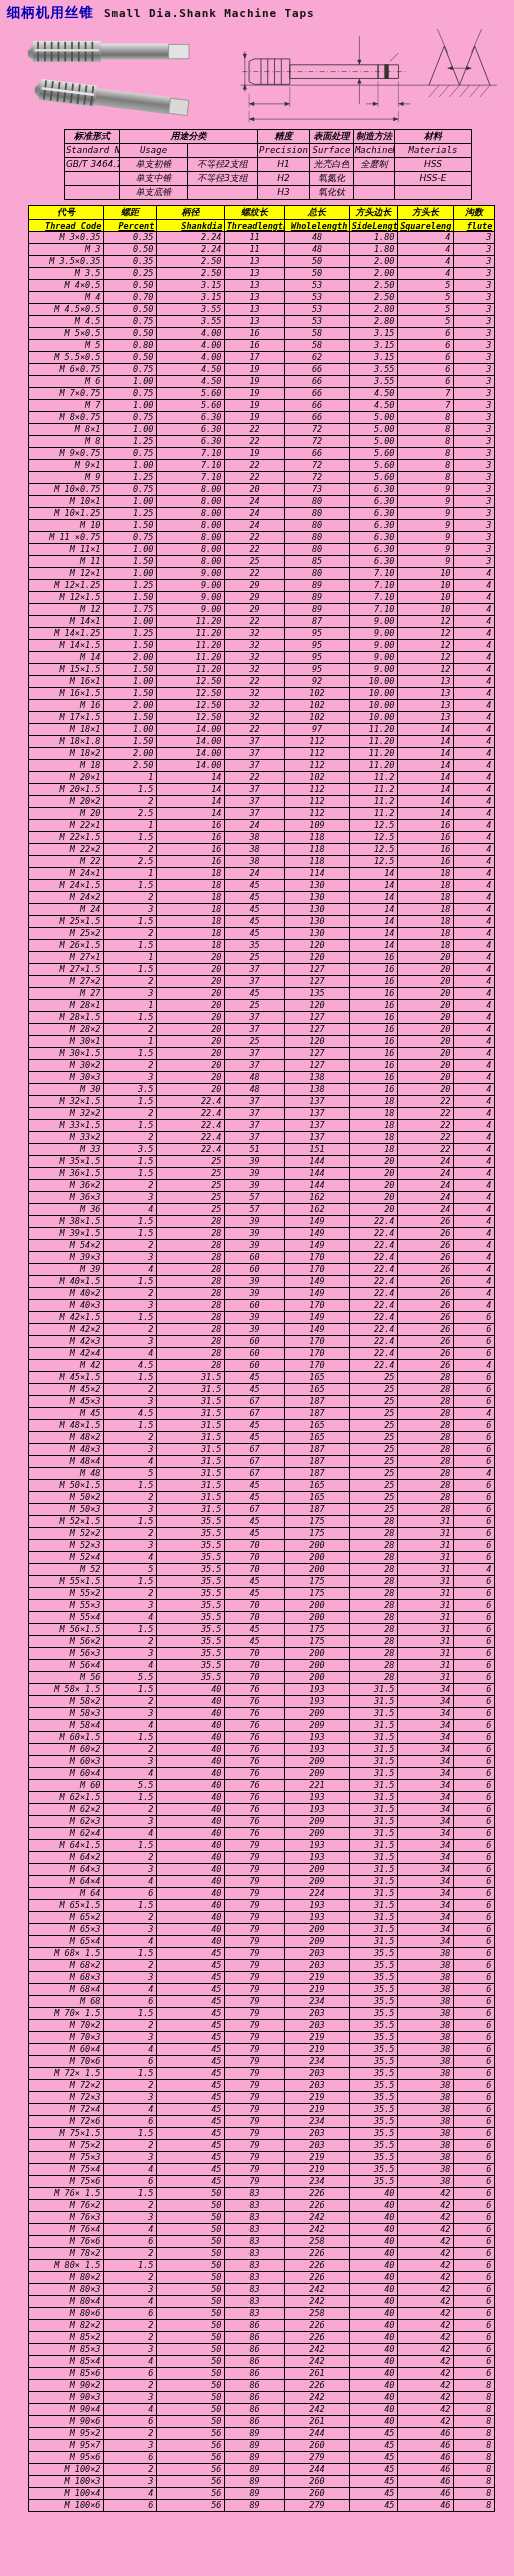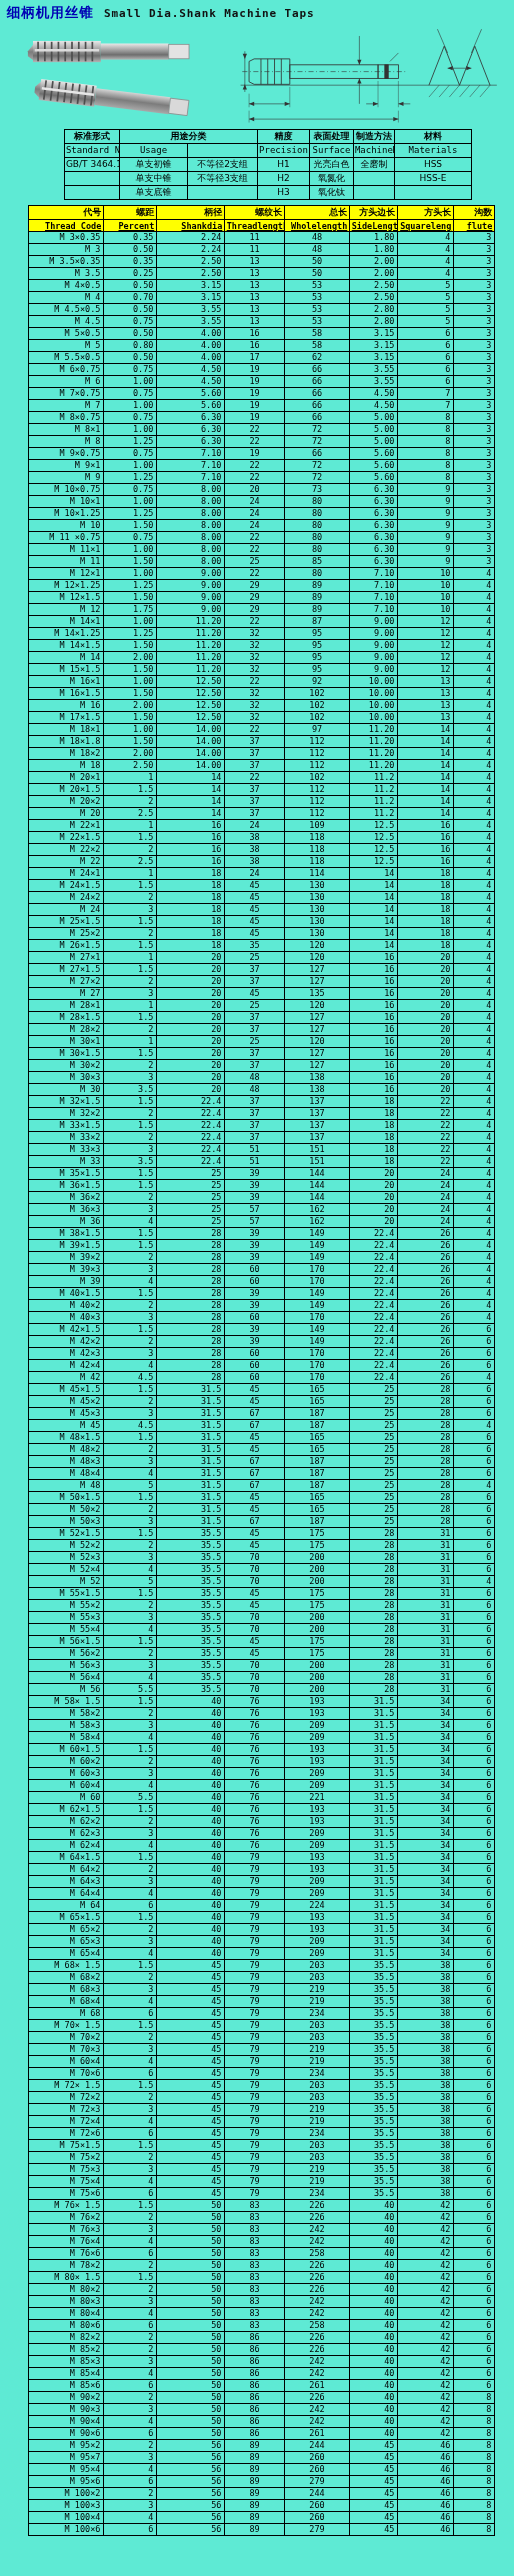--- a/index.html
+++ b/index.html
@@ -1,38 +1,38 @@
 <!DOCTYPE html>
 <html style="font-size:13.6px"><head>
 <meta charset="utf-8">
 <style>
   html,body{margin:0;padding:0;background:#fff;}
-  .page{position:relative;width:514px;height:2576px;background:#5eead4;overflow:hidden;
+  .page{position:relative;width:514px;height:2576px;background:#f9a8d4;overflow:hidden;
         font-family:"DejaVu Sans",sans-serif;color:#000;}
   
   .titlebar{position:absolute;left:6.8px;top:4.3px;white-space:nowrap;}
   .title-zh{color:#0000b4;font-size:13.6px;font-weight:bold;letter-spacing:0.9px;}
   .title-en{color:#111;font-size:11px;font-weight:bold;margin-left:10.2px;letter-spacing:0.9px;
             font-family:"DejaVu Sans Mono","DejaVu Sans",monospace;}
   
   .photo{position:absolute;left:21px;top:24px;width:208px;height:106px;}
   .diagram{position:absolute;left:240px;top:19px;width:271px;height:112px;}
   .dimtext{font-size:9px;font-family:"DejaVu Sans Mono",monospace;fill:#222;}
   
-  table{border-collapse:collapse;table-layout:fixed;}
+  table{border-collapse:collapse;table-layout:fixed;font-style:italic;}
   .info{position:absolute;left:64px;top:129px;width:407px;font-size:9px;}
   .info td{border:0.9px solid #000;height:12.8px;text-align:center;padding:0 0.9px;overflow:hidden;
            white-space:nowrap;}
   .info .zh{font-weight:bold;}
   .info .en{font-family:"DejaVu Sans Mono","DejaVu Sans",monospace;font-weight:normal;}
   
   .spec{position:absolute;left:28px;top:205px;width:465px;font-size:8.5px;}
   .spec th,.spec td{border:0.9px solid #000;overflow:hidden;white-space:nowrap;}
   .spec th{background:#ffff00;height:11px;font-size:9px;padding:0 1.7px;}
-  .spec th.zh{text-align:right;font-weight:bold;}
+  .spec th.zh{text-align:center;font-weight:bold;}
   .spec th.en{text-align:right;font-weight:bold;text-decoration:underline;
               font-family:"DejaVu Sans Mono","DejaVu Sans",monospace;font-size:8.5px;}
   .spec td{height:11px;line-height:10.2px;padding:0 2.6px;
            font-family:"DejaVu Sans Mono","DejaVu Sans",monospace;}
   .spec td:nth-child(1),.spec td:nth-child(2),.spec td:nth-child(3),
   .spec td:nth-child(6),.spec td:nth-child(7),.spec td:nth-child(8){text-align:right;}
   .spec td:nth-child(4),.spec td:nth-child(5){text-align:center;}
 </style>
 </head>
 <body>
@@ -1016,30 +1016,20 @@
           <td>M 33×2</td>
           <td>2</td>
           <td>22.4</td>
           <td>37</td>
           <td>137</td>
           <td>18</td>
           <td>22</td>
           <td>4</td>
         </tr>
         <tr>
-          <td>M 33×3</td>
-          <td>3</td>
-          <td>22.4</td>
-          <td>51</td>
-          <td>151</td>
-          <td>18</td>
-          <td>22</td>
-          <td>4</td>
-        </tr>
-        <tr>
           <td>M 33</td>
           <td>3.5</td>
           <td>22.4</td>
           <td>51</td>
           <td>151</td>
           <td>18</td>
           <td>22</td>
           <td>4</td>
         </tr>
         <tr>
@@ -1106,21 +1096,21 @@
           <td>M 39×1.5</td>
           <td>1.5</td>
           <td>28</td>
           <td>39</td>
           <td>149</td>
           <td>22.4</td>
           <td>26</td>
           <td>4</td>
         </tr>
         <tr>
-          <td>M 39×2</td>
+          <td>M 54×2</td>
           <td>2</td>
           <td>28</td>
           <td>39</td>
           <td>149</td>
           <td>22.4</td>
           <td>26</td>
           <td>4</td>
         </tr>
         <tr>
           <td>M 39×3</td>
@@ -2108,30 +2098,20 @@
           <td>56</td>
           <td>89</td>
           <td>244</td>
           <td>45</td>
           <td>46</td>
           <td>8</td>
         </tr>
         <tr>
           <td>M 95×7</td>
           <td>3</td>
-          <td>56</td>
-          <td>89</td>
-          <td>260</td>
-          <td>45</td>
-          <td>46</td>
-          <td>8</td>
-        </tr>
-        <tr>
-          <td>M 95×4</td>
-          <td>4</td>
           <td>56</td>
           <td>89</td>
           <td>260</td>
           <td>45</td>
           <td>46</td>
           <td>8</td>
         </tr>
         <tr>
           <td>M 95×6</td>
           <td>6</td>

